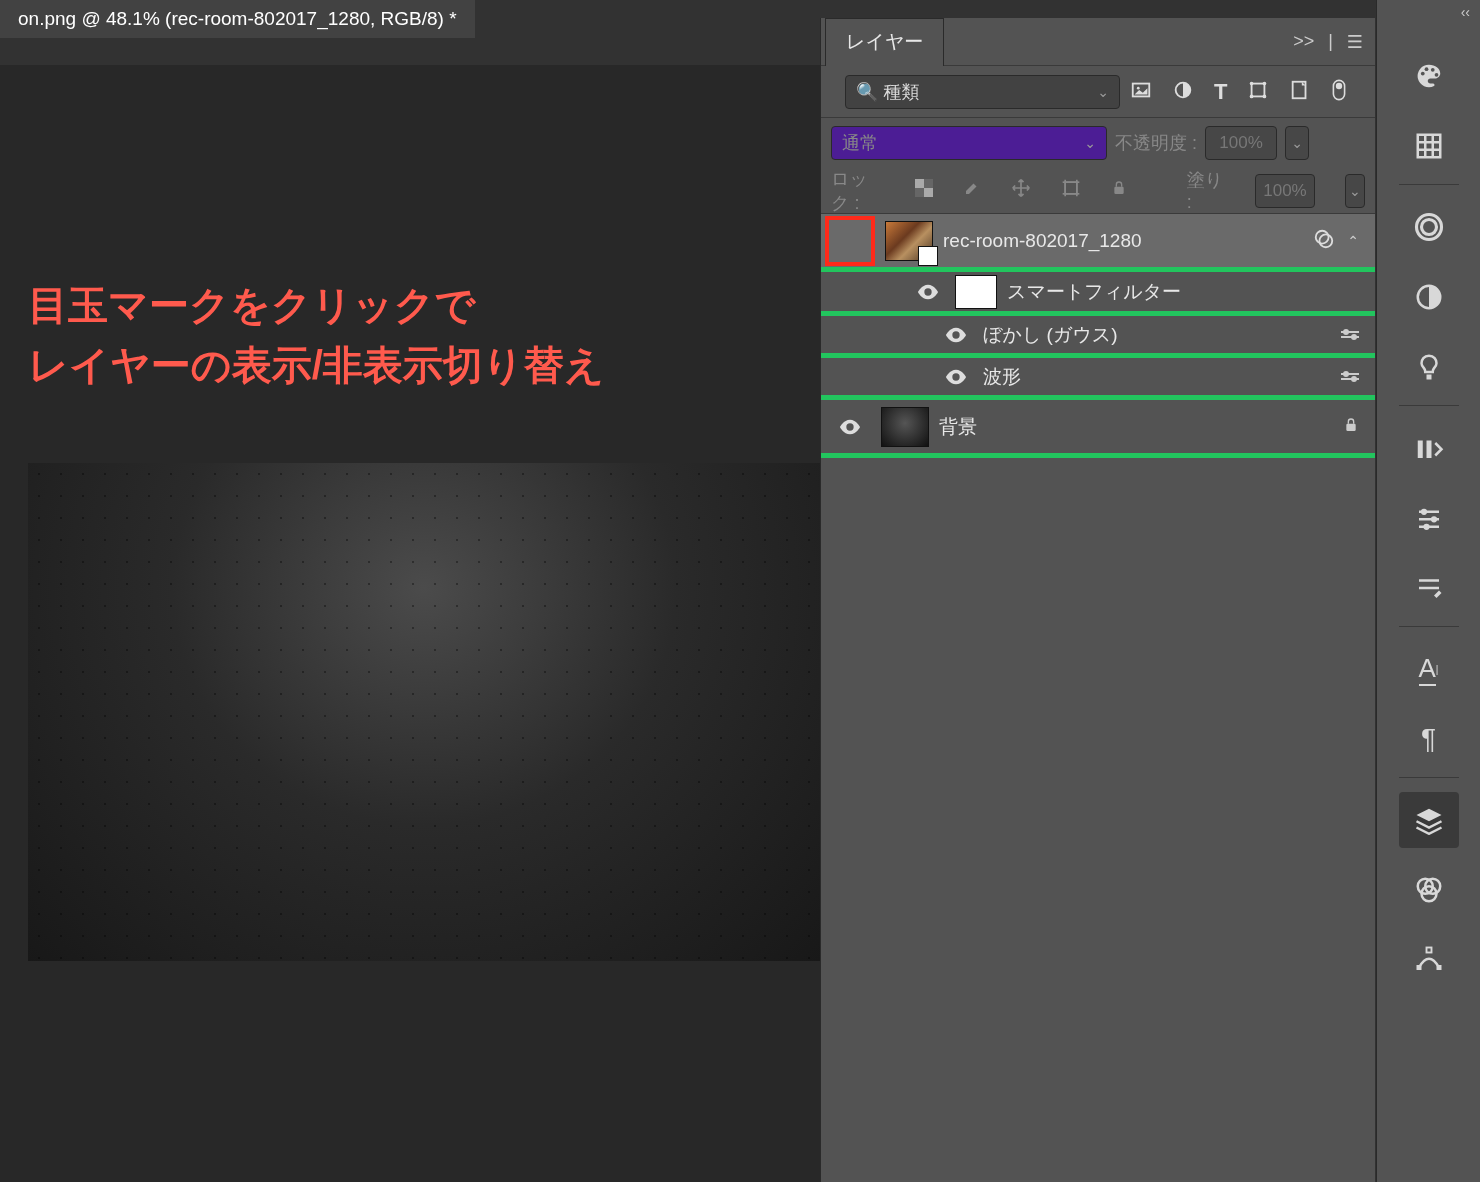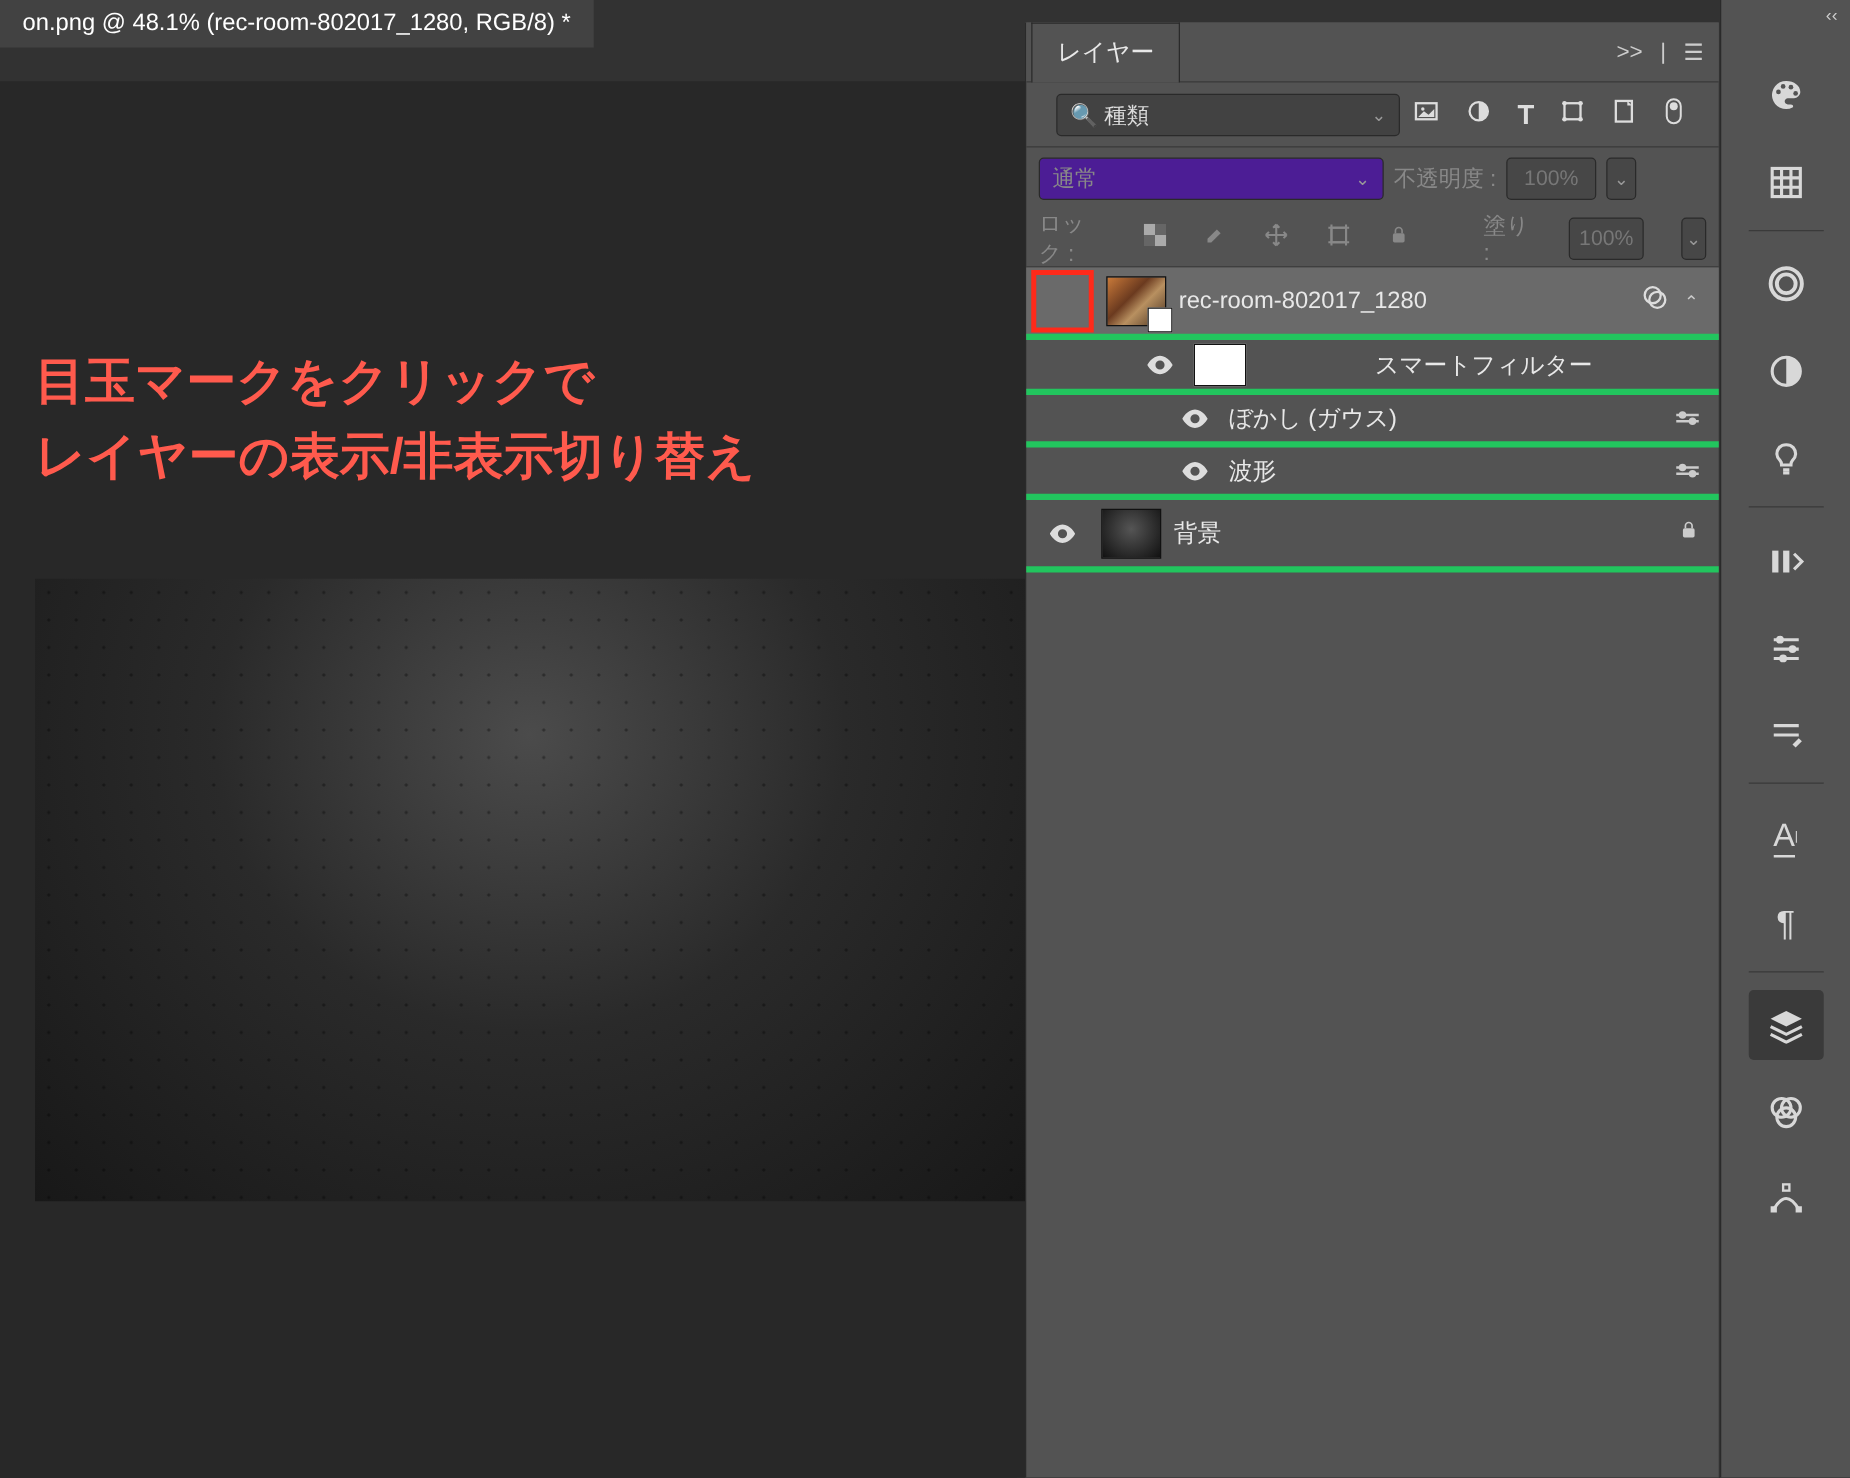--- a/index.html
+++ b/index.html
@@ -37,21 +37,21 @@
 .vis-col { width: 42px; display: flex; justify-content: center; align-items: center; color: #ddd; }
 .vis-highlight { width: 50px; height: 50px; border: 4px solid #ff2a1a; display: flex; justify-content: center; align-items: center; margin-left: -4px; }
 .thumb { width: 48px; height: 40px; background: #eee; border: 1px solid #111; flex-shrink:0; }
 .thumb.room { background: linear-gradient(135deg,#c97a3a 0%, #6b3a1f 40%, #b89060 60%, #47301f 100%); position: relative; }
 .thumb.smart { position: relative; }
 .thumb.smart::after { content:""; position:absolute; right:-6px; bottom:-6px; width:18px; height:18px; background:#fff; border:1px solid #111; }
 .thumb.dark { background: radial-gradient(circle at 50% 40%, #555, #111); }
 .layer-name { color: #e8e8e8; font-size: 19px; flex: 1; white-space: nowrap; overflow: hidden; }
 .layer-right { display: flex; align-items: center; gap: 12px; color: #ccc; padding-right: 8px; }
 
-.sub { padding-left: 90px; height: 44px; text-align: center; }
+.sub { padding-left: 90px; height: 44px; }
 .sub2 { padding-left: 118px; height: 42px; }
 .sub .vis-col, .sub2 .vis-col { width: 34px; }
 .sub .thumb { width: 42px; height: 34px; }
 
 
 .toolbar { position: absolute; right: 0; top: 0; width: 104px; height: 1182px; background: #535353; border-left: 1px solid #2a2a2a; display: flex; flex-direction: column; align-items: center; padding-top: 8px; gap: 0; }
 .collapse-arrows { position: absolute; top: 4px; right: 10px; color: #ccc; font-size: 14px; }
 .tool { width: 60px; height: 56px; display: flex; align-items: center; justify-content: center; color: #d8d8d8; margin-top: 14px; border-radius: 4px; }
 .tool.active { background: #3a3a3a; }
 .tool svg { width: 30px; height: 30px; }

